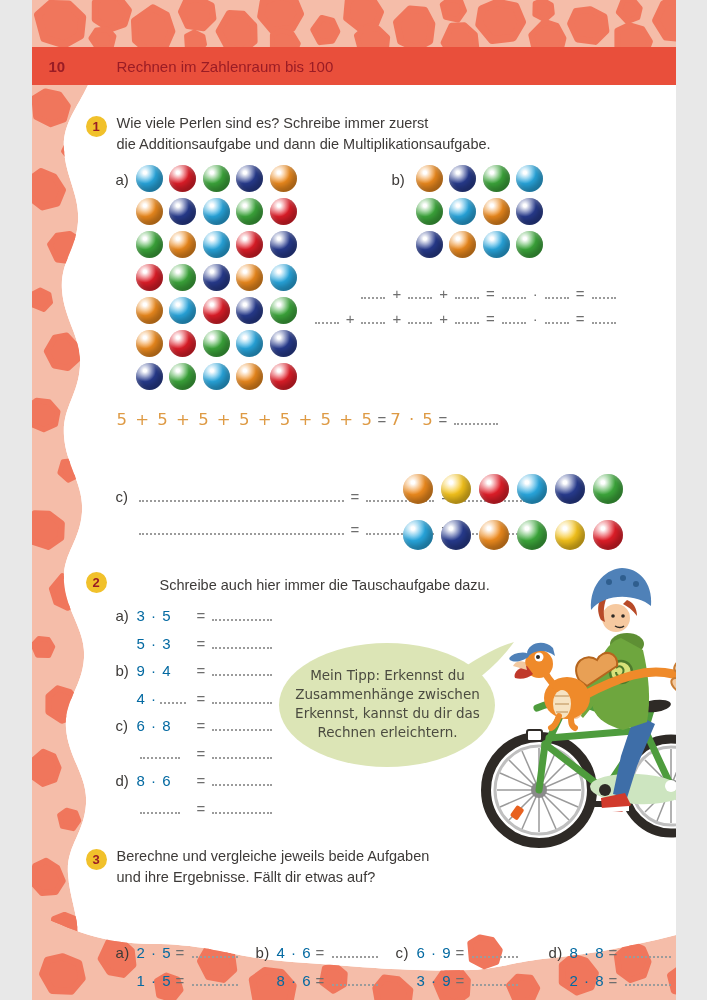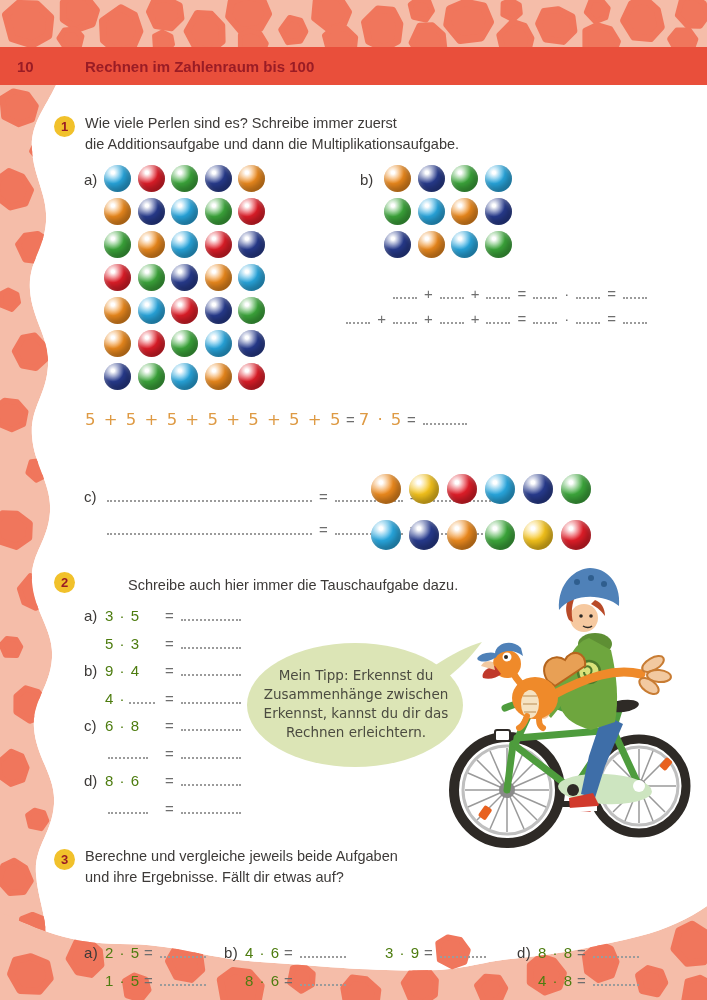--- a/index.html
+++ b/index.html
@@ -1,37 +1,37 @@
 <!DOCTYPE html>
 <html><head>
 <meta charset="utf-8">
 <style>
   html,body{margin:0;padding:0;background:#e8e8e8;}
-  .page{position:relative;width:707px;height:1000px;background:#ffffff;overflow:hidden;
+  .page{position:relative;width:644px;height:1000px;background:#ffffff;overflow:hidden;
         font-family:"Liberation Sans",sans-serif;color:#3d3a38;margin:0 auto;}
   .page *{box-sizing:border-box;}
 
   
   #pattern-svg{position:absolute;left:0;top:0;z-index:0;}
 
   
   .header-bar{position:absolute;left:0;top:47px;width:707px;height:38px;background:#e94f3b;
               z-index:2;display:flex;align-items:center;}
   .header-page-num{position:absolute;left:17px;font-size:15px;font-weight:bold;color:#9a1c25;}
-  .header-title{position:absolute;left:85px;font-size:15px;font-weight:bold;color:#9a1c25;}
+  .header-title{position:absolute;left:85px;font-size:15px;font-weight:normal;color:#9a1c25;}
 
   
   .abs{position:absolute;z-index:1;}
   .badge{width:21px;height:21px;border-radius:50%;background:#f1c12b;color:#9a1c25;
          font-size:13px;font-weight:bold;display:flex;align-items:center;justify-content:center;}
   .prompt{font-size:14.5px;line-height:21px;color:#3d3a38;}
   .plabel{font-size:15px;color:#3d3a38;}
   .eqline{font-size:15px;white-space:nowrap;color:#3d3a38;}
   .eq{color:#6e6e6e;margin:0 4px;}
-  .t{color:#4d7c0f;letter-spacing:1px;}
+  .t{color:#0369a1;letter-spacing:1px;}
   .hand{color:#de9a44;font-size:16.5px;letter-spacing:1.5px;font-family:"DejaVu Sans",sans-serif;}
   .blank{display:inline-block;height:13px;border-bottom:2px dotted #9b9b9b;margin:0 3px;
          vertical-align:baseline;}
   .bw18{width:18px}.bw24{width:24px}.bw26{width:26px}.bw40{width:40px}.bw44{width:44px}
   .bw46{width:46px}.bw60{width:60px}.bw68{width:68px}.bw205{width:205px}
 
   
   .bead-grid{display:grid;z-index:1;}
   .bead{border-radius:50%;display:block;
         box-shadow:inset -4px -5px 7px rgba(0,0,0,.33), inset 2px 3px 5px rgba(255,255,255,.35);}
@@ -366,21 +366,22 @@
   <div class="abs ex3-wrap" style="left:84px;top:900px;margin-top:44px;" id="ex3-cols">
       <div class="ex3-col" style="left: 0px;">
         <div class="ex3-row"><span class="ex3-lbl">a)</span><span class="t">2 · 5</span><span class="eq">=</span><span class="blank bw46"></span></div>
         <div class="ex3-row ex3-indent"><span class="t">1 · 5</span><span class="eq">=</span><span class="blank bw46"></span></div>
       </div>
       <div class="ex3-col" style="left: 140px;">
         <div class="ex3-row"><span class="ex3-lbl">b)</span><span class="t">4 · 6</span><span class="eq">=</span><span class="blank bw46"></span></div>
         <div class="ex3-row ex3-indent"><span class="t">8 · 6</span><span class="eq">=</span><span class="blank bw46"></span></div>
       </div>
       <div class="ex3-col" style="left: 280px;">
+        <div class="ex3-row"><span class="ex3-lbl">c)</span><span class="t">6 · 9</span><span class="eq">=</span><span class="blank bw46"></span></div>
         <div class="ex3-row ex3-indent"><span class="t">3 · 9</span><span class="eq">=</span><span class="blank bw46"></span></div>
       </div>
       <div class="ex3-col" style="left: 433px;">
         <div class="ex3-row"><span class="ex3-lbl">d)</span><span class="t">8 · 8</span><span class="eq">=</span><span class="blank bw46"></span></div>
-        <div class="ex3-row ex3-indent"><span class="t">4 · 8</span><span class="eq">=</span><span class="blank bw46"></span></div>
+        <div class="ex3-row ex3-indent"><span class="t">2 · 8</span><span class="eq">=</span><span class="blank bw46"></span></div>
       </div>
     </div>
 
 </div>
 
 </body></html>

